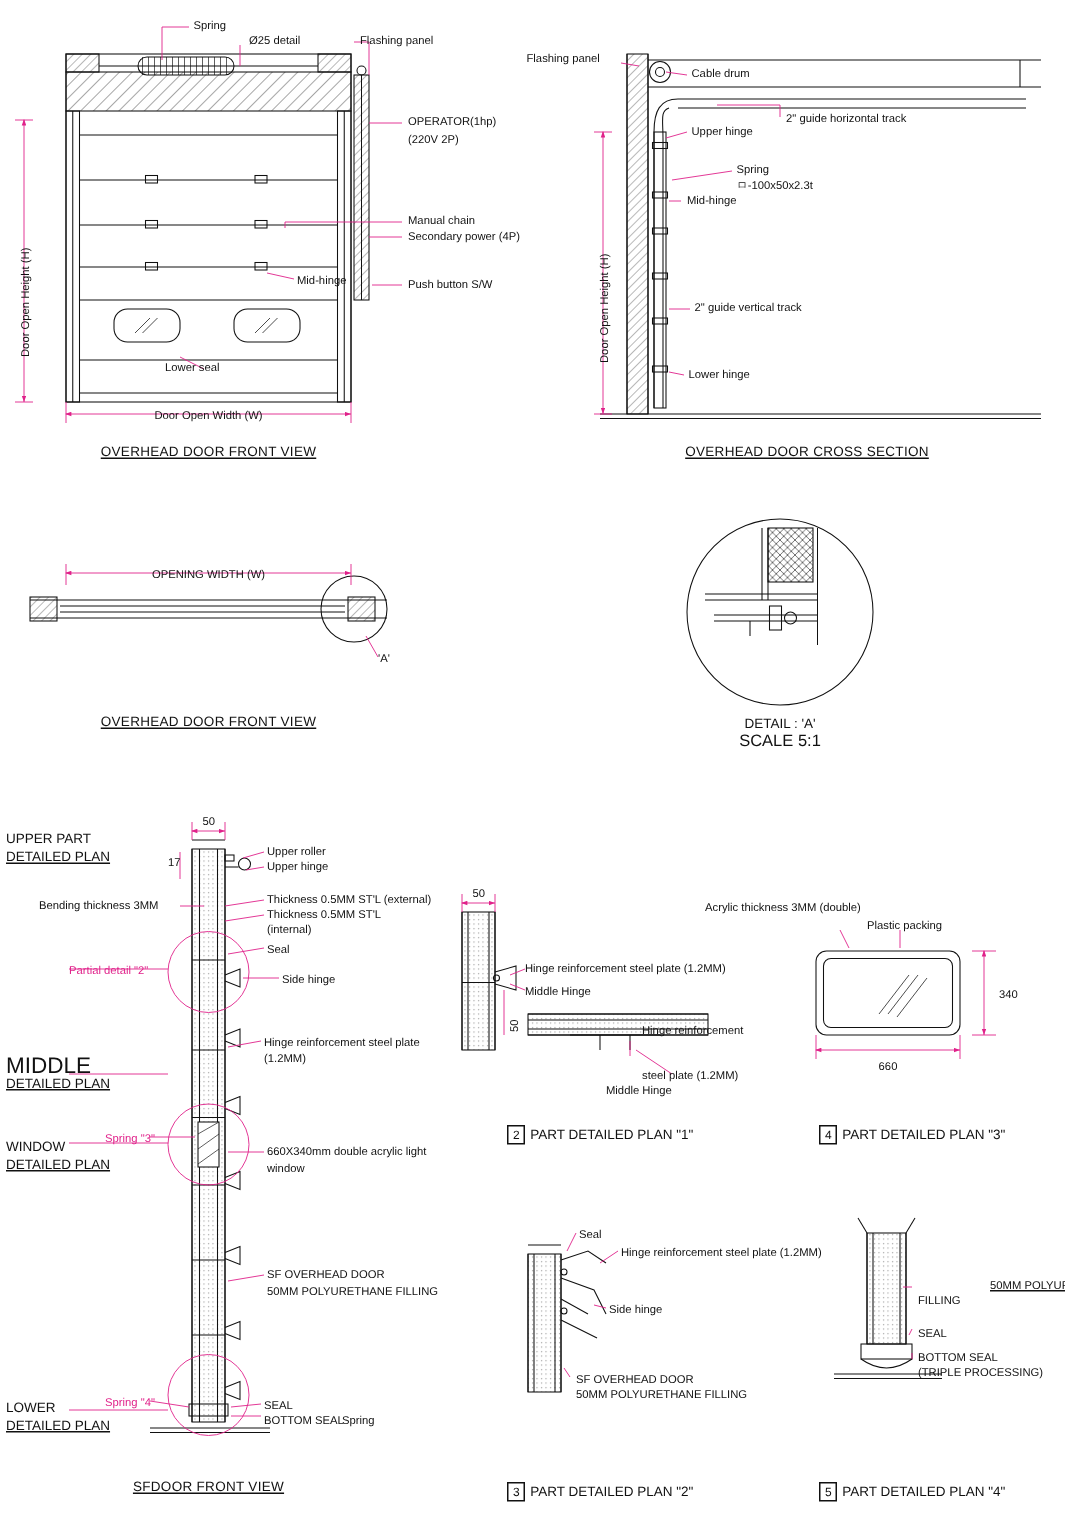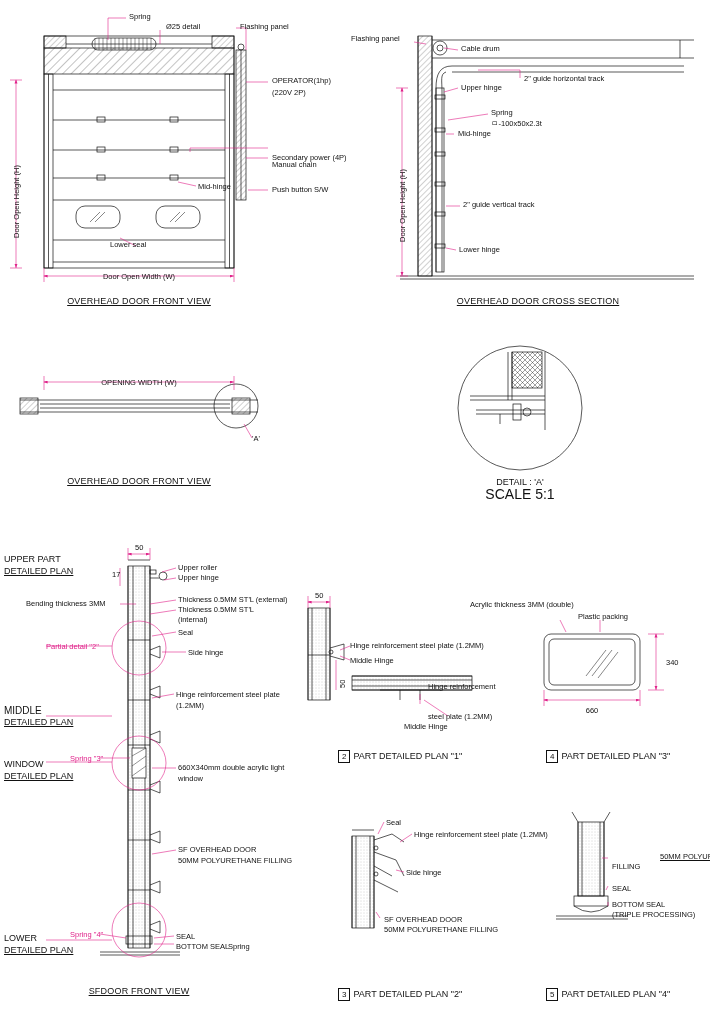--- a/index.html
+++ b/index.html
@@ -370,21 +370,21 @@
     <path d="M608,886 L606,890"></path>
     <path d="M608,902 L608,906"></path>
   </g>
 </svg>
 
 <div class="lbl" style="left:129px;top:12px;">Spring</div>
 <div class="lbl" style="left:166px;top:22px;">Ø25 detail</div>
 <div class="lbl" style="left:240px;top:22px;">Flashing panel</div>
 <div class="lbl" style="left:272px;top:76px;">OPERATOR(1hp)</div>
 <div class="lbl" style="left:272px;top:88px;">(220V 2P)</div>
-<div class="lbl" style="left:272px;top:160px;">Manual chain</div>
+<div class="lbl" style="left:272px;top:142px;">Manual chain</div>
 <div class="lbl" style="left:272px;top:153px;">Secondary power (4P)</div>
 <div class="lbl" style="left:272px;top:185px;">Push button S/W</div>
 <div class="lbl" style="left:198px;top:182px;">Mid-hinge</div>
 <div class="lbl" style="left:110px;top:240px;">Lower seal</div>
 <div class="vtext" style="left:12px;top:238px;">Door Open Height (H)</div>
 <div class="lbl c" style="left:139px;top:272px;">Door Open Width (W)</div>
 <div class="title c" style="left:139px;top:296px;">OVERHEAD DOOR FRONT VIEW</div>
 
 <div class="lbl" style="left:351px;top:34px;">Flashing panel</div>
 <div class="lbl" style="left:461px;top:44px;">Cable drum</div>
@@ -396,25 +396,25 @@
 <div class="lbl" style="left:463px;top:200px;">2" guide vertical track</div>
 <div class="lbl" style="left:459px;top:245px;">Lower hinge</div>
 <div class="vtext" style="left:398px;top:242px;">Door Open Height (H)</div>
 <div class="title c" style="left:538px;top:296px;">OVERHEAD DOOR CROSS SECTION</div>
 
 <div class="lbl c" style="left:139px;top:378px;">OPENING WIDTH (W)</div>
 <div class="lbl" style="left:252px;top:434px;">'A'</div>
 <div class="title c" style="left:139px;top:476px;">OVERHEAD DOOR FRONT VIEW</div>
 
 <div class="lbl c" style="left:520px;top:478px;font-size:9px;">DETAIL : 'A'</div>
-<div class="lbl c" style="left:520px;top:490px;font-size:14px;">SCALE 5:1</div>
+<div class="lbl c" style="left:520px;top:490px;font-size:11px;">SCALE 5:1</div>
 
 <div class="lbl" style="left:4px;top:555px;font-size:9px;">UPPER PART</div>
 <div class="lbl sec-underline" style="left:4px;top:567px;font-size:9px;">DETAILED PLAN</div>
-<div class="lbl" style="left:4px;top:706px;font-size:10px;">MIDDLE</div>
+<div class="lbl" style="left:4px;top:706px;font-size:15px;">MIDDLE</div>
 <div class="lbl sec-underline" style="left:4px;top:718px;font-size:9px;">DETAILED PLAN</div>
 <div class="lbl" style="left:4px;top:760px;font-size:9px;">WINDOW</div>
 <div class="lbl sec-underline" style="left:4px;top:772px;font-size:9px;">DETAILED PLAN</div>
 <div class="lbl" style="left:4px;top:934px;font-size:9px;">LOWER</div>
 <div class="lbl sec-underline" style="left:4px;top:946px;font-size:9px;">DETAILED PLAN</div>
 
 <div class="lbl" style="left:135px;top:543px;">50</div>
 <div class="lbl" style="left:112px;top:570px;text-align:right;">17</div>
 <div class="lbl" style="left:178px;top:563px;">Upper roller</div>
 <div class="lbl" style="left:178px;top:573px;">Upper hinge</div>

